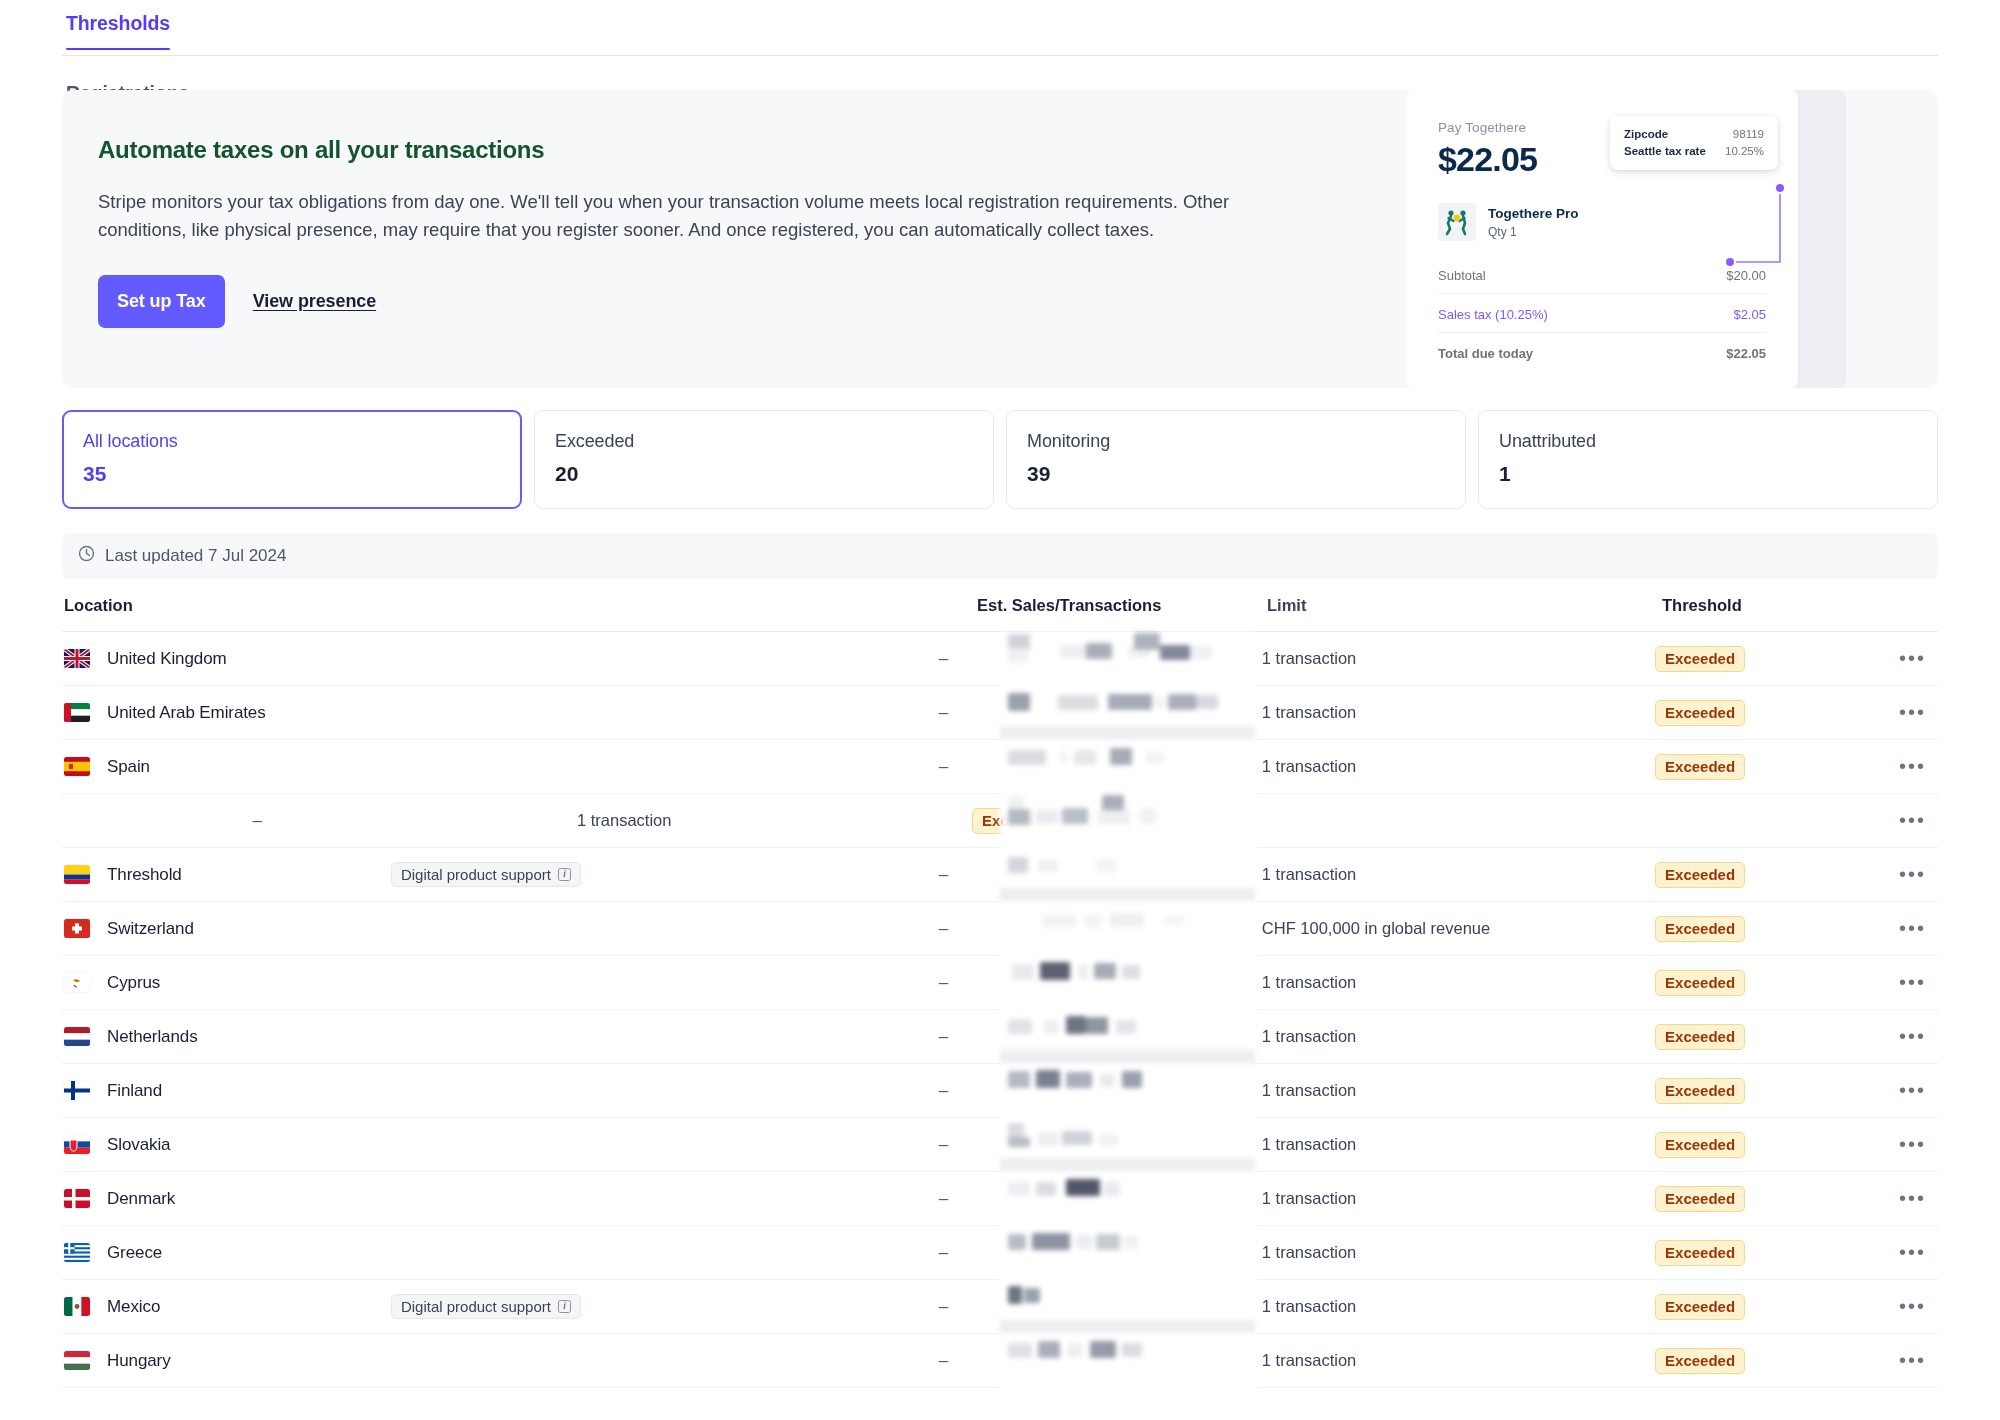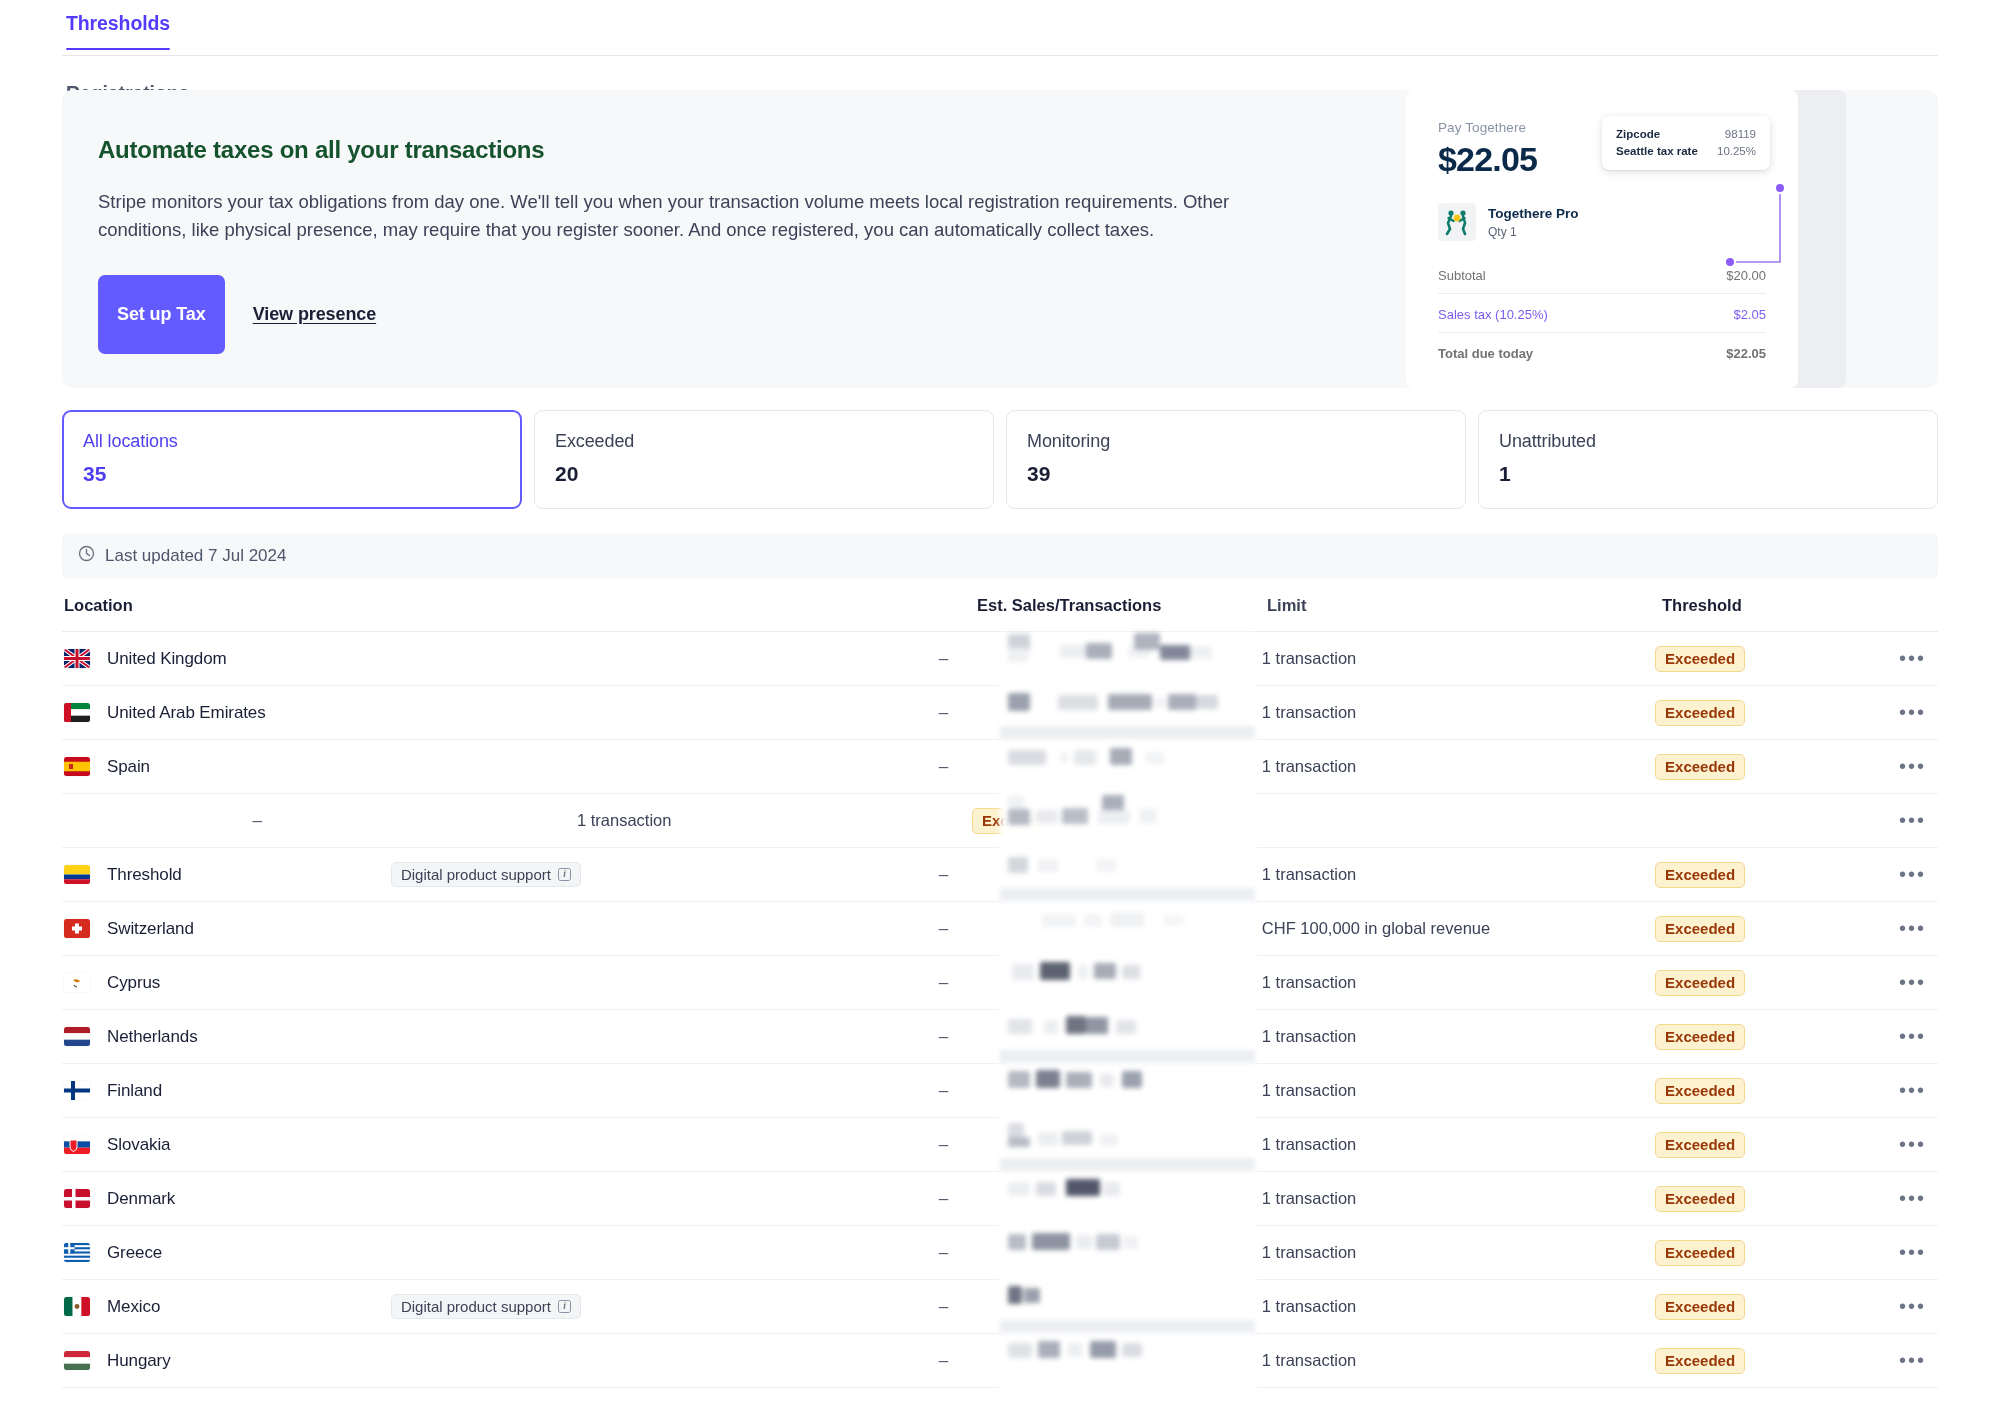--- a/index.html
+++ b/index.html
@@ -74,21 +74,21 @@
     gap: 28px;
   }
   .btn-primary {
     background: #635bff;
     color: #ffffff;
     border: none;
     border-radius: 7px;
     font-size: 18px;
     font-weight: 600;
     font-family: "Liberation Sans", sans-serif;
-    padding: 29px 19px;
+    padding: 16px 19px;
     cursor: pointer;
     letter-spacing: -0.1px;
   }
   .link-plain {
     font-size: 18px;
     font-weight: 600;
     color: #1a1f36;
     text-decoration: underline;
     text-underline-offset: 3px;
     cursor: pointer;
@@ -144,21 +144,21 @@
     font-size: 13px;
     padding: 13px 0 10px 0;
     border-bottom: 1px solid #ebedf0;
     color: #737373;
   }
   .r-row.first { margin-top: 14px; }
   .r-row.tax { color: #7b5cf0; }
   .r-row.total { border-bottom: none; font-weight: 700; }
   .tooltip-card {
     position: absolute;
-    left: 224px; top: 26px;
+    left: 232px; top: 26px;
     width: 168px;
     background: #ffffff;
     border-radius: 7px;
     box-shadow: 0 2px 9px rgba(20,30,60,0.13), 0 1px 2px rgba(20,30,60,0.08);
     padding: 12px 14px 13px 14px;
   }
   .tt-row { display: flex; justify-content: space-between; align-items: baseline; }
   .tt-row + .tt-row { margin-top: 5px; }
   .tt-k { font-size: 11.5px; font-weight: 700; color: #1a2b42; }
   .tt-v { font-size: 11.5px; color: #6b7384; }

